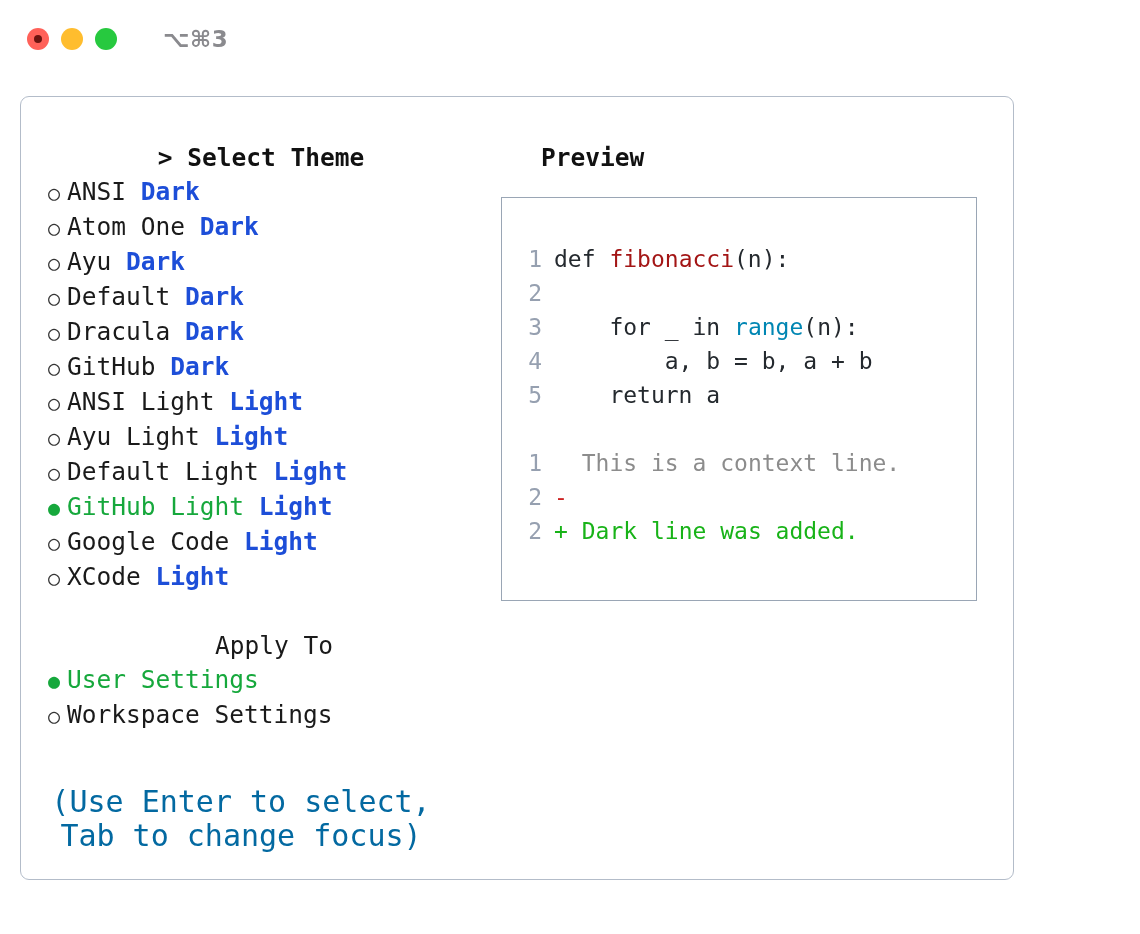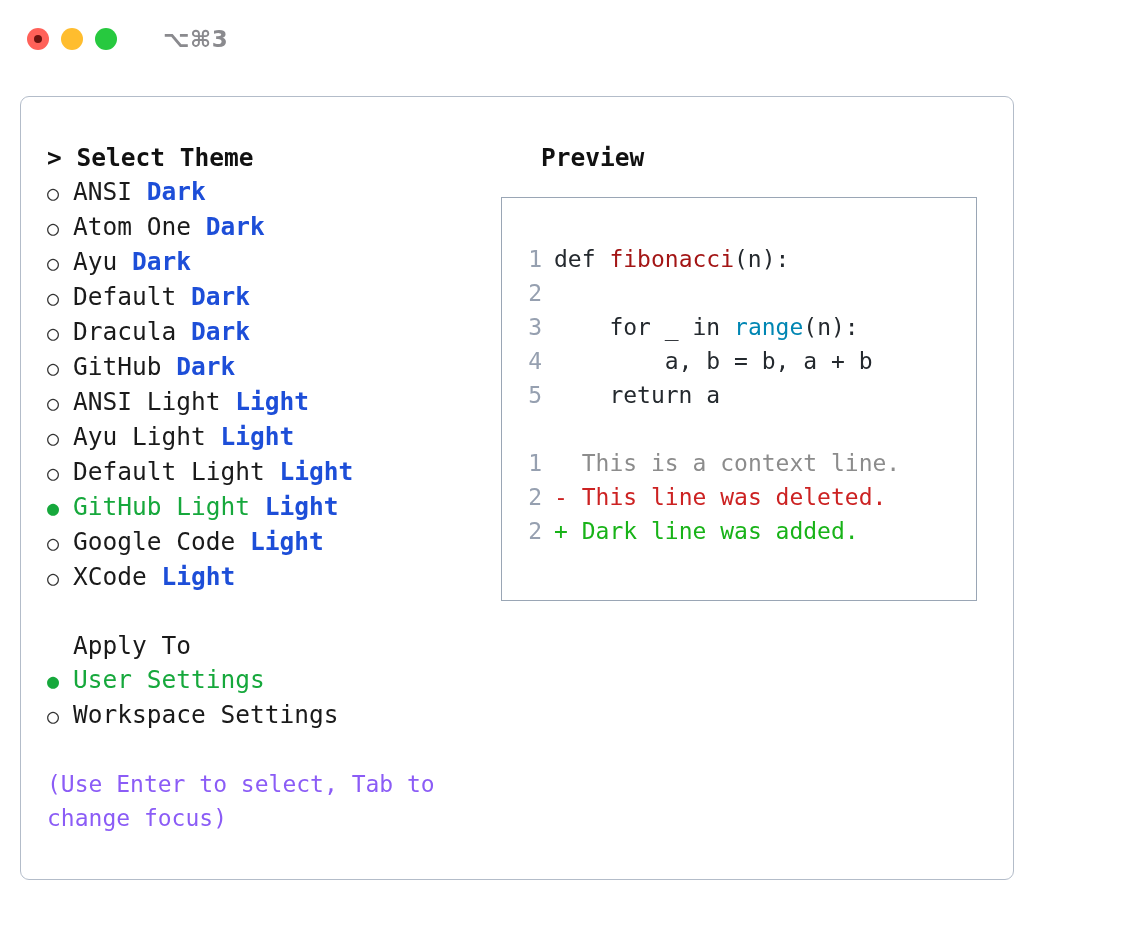--- a/index.html
+++ b/index.html
@@ -93,23 +93,24 @@
     position: absolute;
     left: 0;
     top: 0;
     width: 100%;
     height: 100%;
   }
 
   
   #left-col {
     position: absolute;
-    left: 26px;
+    left: 20px;
     top: 44px;
     width: 440px;
+    text-align: center;
   }
 
   .heading {
     font-size: 24.5px;
     font-weight: bold;
     color: #111111;
     line-height: 34px;
     white-space: pre;
   }
 
@@ -137,23 +138,23 @@
 
   .section-label {
     font-size: 24.5px;
     color: #1a1a1a;
     line-height: 34px;
     padding-left: 26px;
     white-space: pre;
   }
 
   .hint {
-    margin-top: 34px;
-    font-size: 23px;
-    color: #8b5cf6;
+    margin-top: 52px;
+    font-size: 30px;
+    color: #0369a1;
     line-height: 34px;
     width: 400px;
     white-space: pre-wrap;
   }
 
   
   #right-col {
     position: absolute;
     left: 480px;
     top: 44px;
@@ -263,21 +264,21 @@
           <div id="code-block">
               <div class="code-line"><span class="lineno">1</span><span class="code-text"><span class="tok-kw">def </span><span class="tok-fn">fibonacci</span><span class="tok-plain">(n):</span></span></div>
               <div class="code-line"><span class="lineno">2</span></div>
               <div class="code-line"><span class="lineno">3</span><span class="code-text"><span class="tok-kw">    for </span><span class="tok-plain">_ </span><span class="tok-kw">in </span><span class="tok-builtin">range</span><span class="tok-plain">(n):</span></span></div>
               <div class="code-line"><span class="lineno">4</span><span class="code-text"><span class="tok-plain">        a, b = b, a + b</span></span></div>
               <div class="code-line"><span class="lineno">5</span><span class="code-text"><span class="tok-plain">    return a</span></span></div>
             </div>
           <div class="diff-gap"></div>
           <div id="diff-block">
               <div class="code-line"><span class="lineno">1</span><span class="diff-context"> </span><span class="diff-context"> </span><span class="diff-context">This is a context line.</span></div>
-              <div class="code-line"><span class="lineno">2</span><span class="diff-del">-</span><span class="diff-del"> </span><span class="diff-del">This line was deleted.</span></div>
+              <div class="code-line"><span class="lineno">2</span><span class="diff-del">-</span><span class="diff-del"> </span></div>
               <div class="code-line"><span class="lineno">2</span><span class="diff-add">+</span><span class="diff-add"> </span><span class="diff-add">Dark line was added.</span></div>
             </div>
         </div>
       </div>
 
     </div>
   </div>
 </div>
 
 </body></html>

